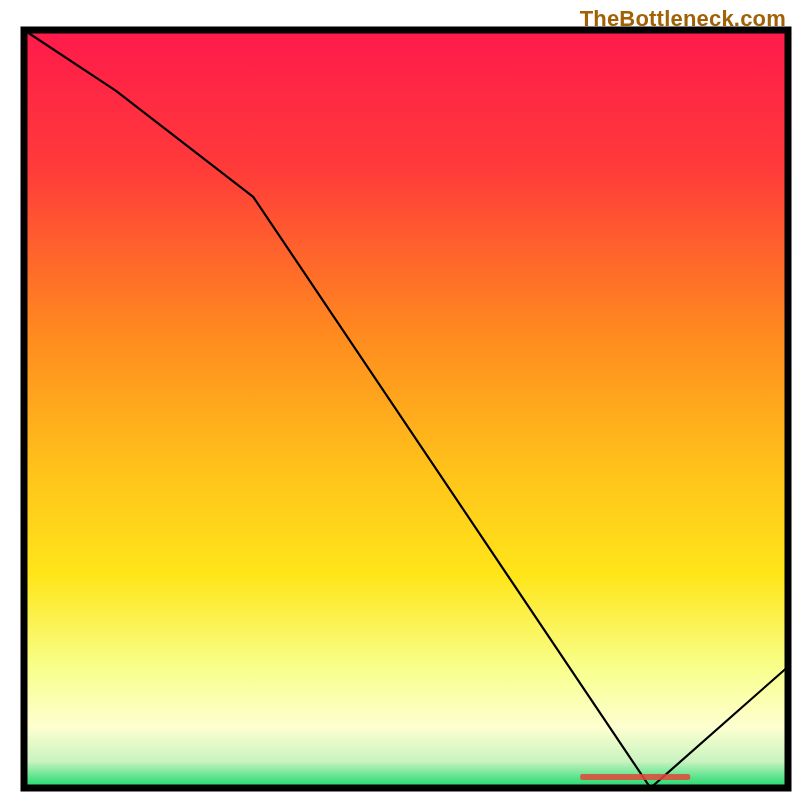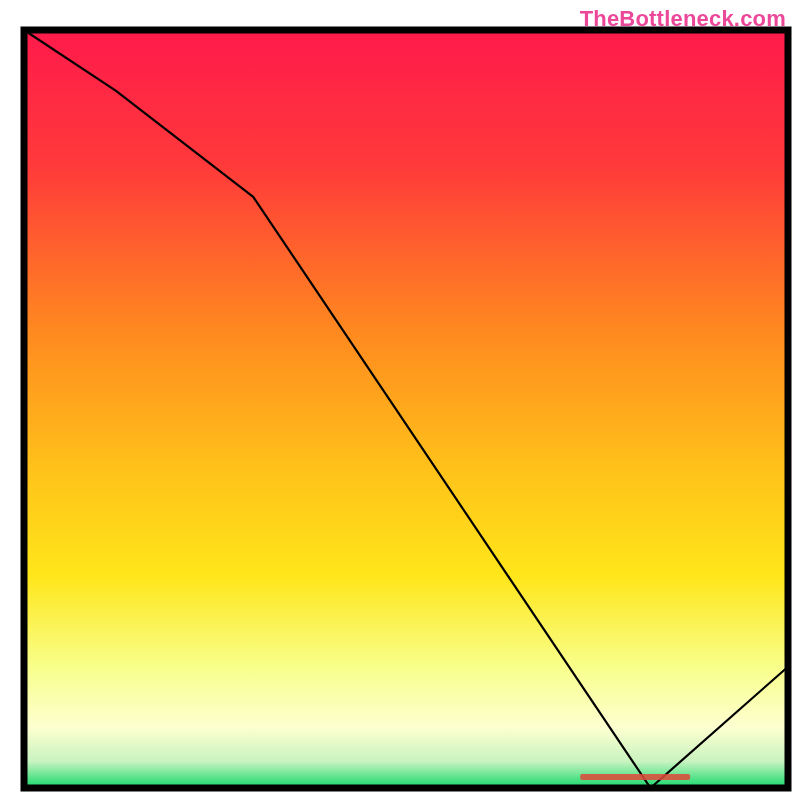--- a/index.html
+++ b/index.html
@@ -14,21 +14,21 @@
     position: relative;
     width: 800px;
     height: 800px;
   }
   .watermark {
     position: absolute;
     top: 6px;
     right: 14px;
     font-size: 22px;
     font-weight: 600;
-    color: #ec4899;
+    color: #a16207;
     letter-spacing: 0.2px;
   }
   svg {
     display: block;
   }
 </style>
 </head>
 <body>
 
 <div class="wrap">

